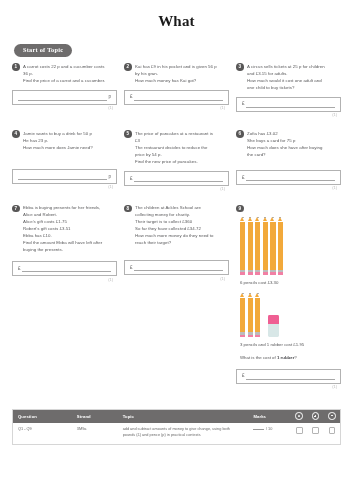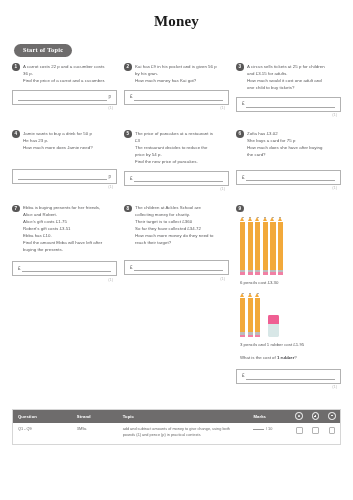--- a/index.html
+++ b/index.html
@@ -245,21 +245,21 @@
     width: 11px;
     border-bottom: 0.8px solid #9a9a9a;
     margin-right: 1.5px;
   }
 </style>
 </head>
 <body>
 
 <div class="page">
 
-  <div class="title">Money</div>
+  <div class="title">What</div>
 
   <div class="pill-row">
     <span class="pill">Start of Topic</span>
   </div>
 
   <div class="grid">
 
     <div class="qcell">
       <div class="qhead">
         <div class="qnum">1</div>

